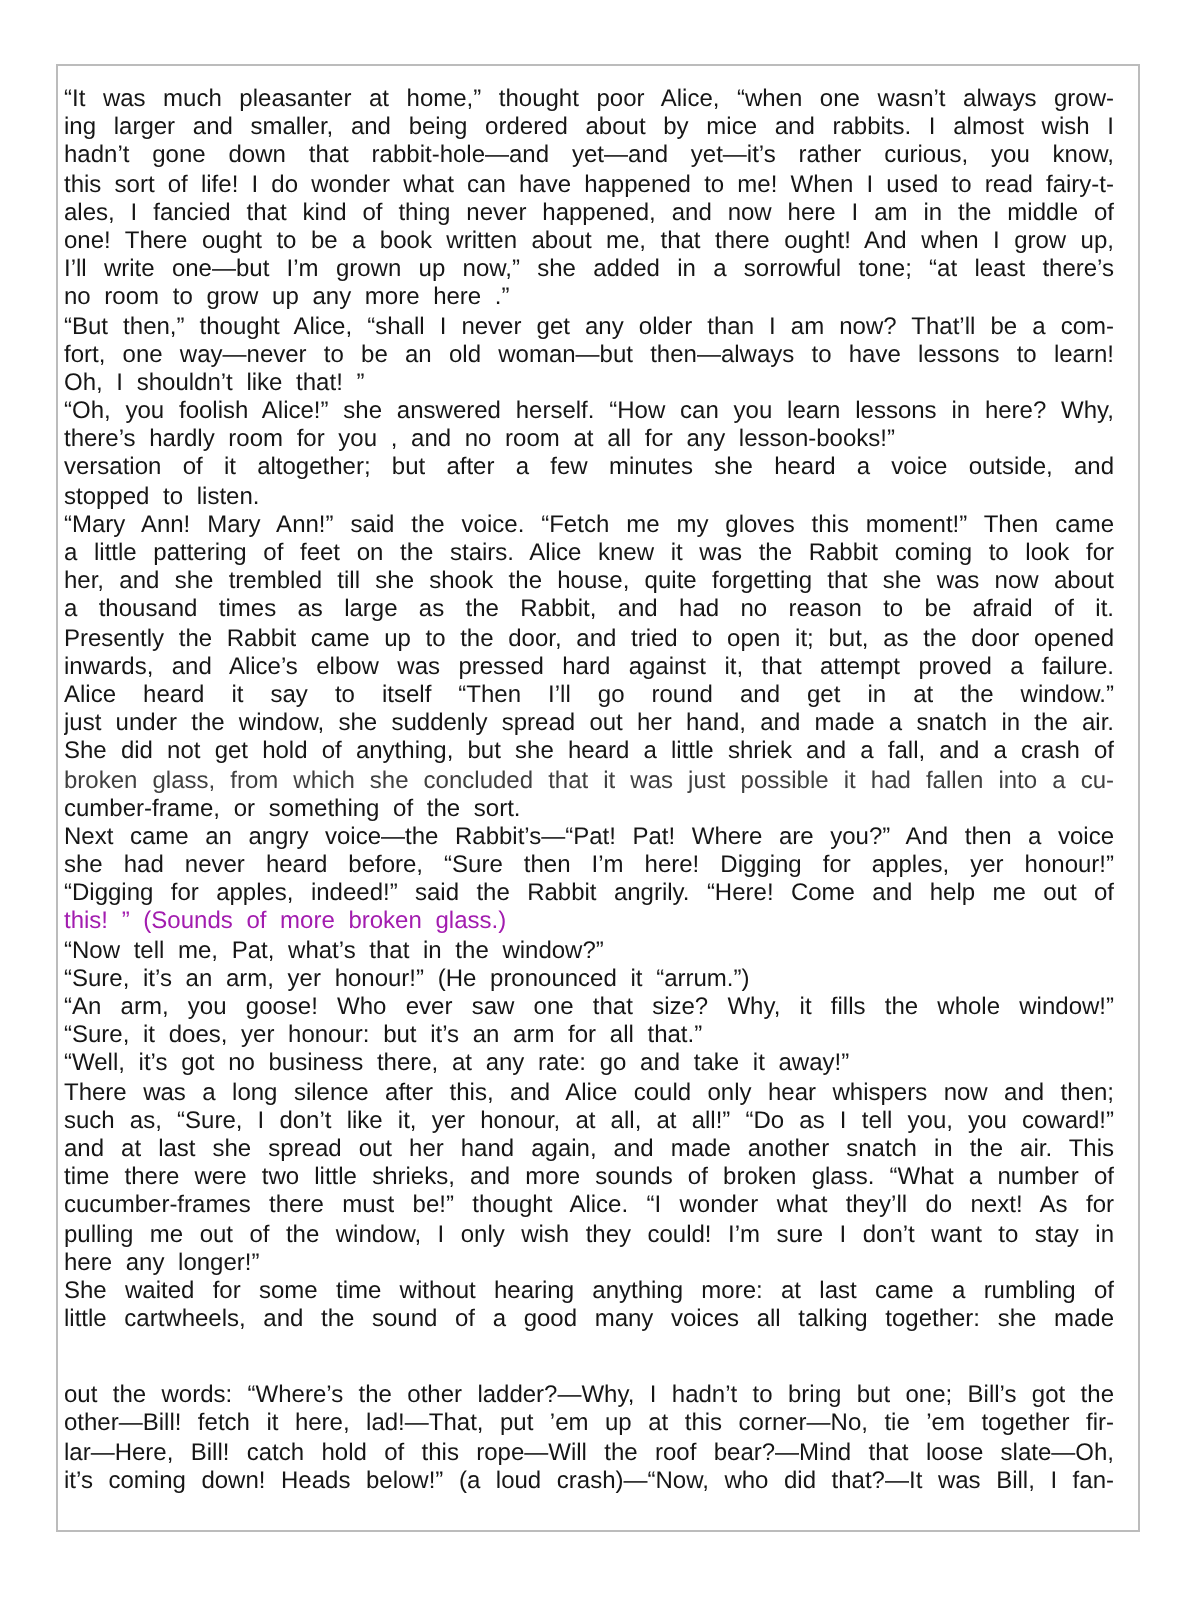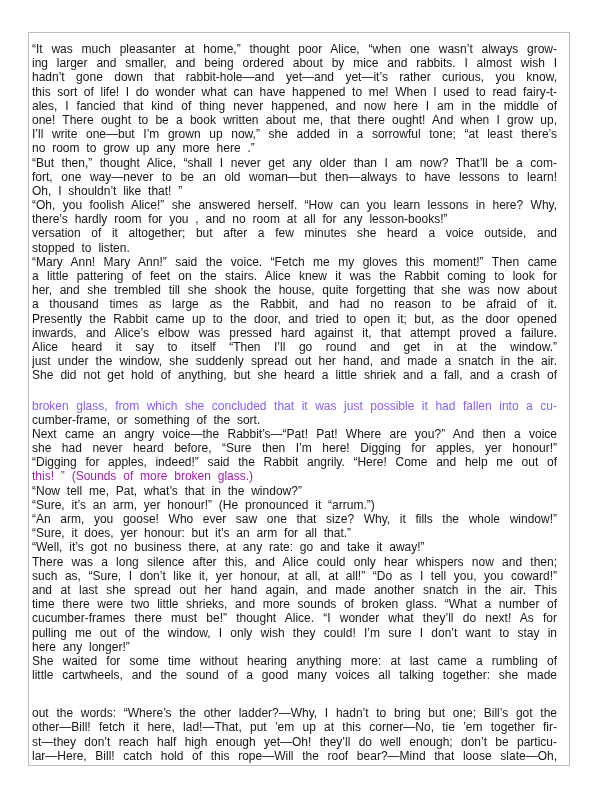--- a/index.html
+++ b/index.html
@@ -69,21 +69,21 @@
       <div class="text-line s" style="color: rgb(22, 22, 22);">stopped to listen.</div>
       <div class="text-line j" style="color: rgb(22, 22, 22);">“Mary Ann! Mary Ann!” said the voice. “Fetch me my gloves this moment!” Then came</div>
       <div class="text-line j" style="color: rgb(22, 22, 22);">a little pattering of feet on the stairs. Alice knew it was the Rabbit coming to look for</div>
       <div class="text-line j" style="color: rgb(22, 22, 22);">her, and she trembled till she shook the house, quite forgetting that she was now about</div>
       <div class="text-line j" style="color: rgb(22, 22, 22);">a thousand times as large as the Rabbit, and had no reason to be afraid of it.</div>
       <div class="text-line j" style="color: rgb(22, 22, 22);">Presently the Rabbit came up to the door, and tried to open it; but, as the door opened</div>
       <div class="text-line j" style="color: rgb(22, 22, 22);">inwards, and Alice’s elbow was pressed hard against it, that attempt proved a failure.</div>
       <div class="text-line j" style="color: rgb(22, 22, 22);">Alice heard it say to itself “Then I’ll go round and get in at the window.”</div>
       <div class="text-line j" style="color: rgb(22, 22, 22);">just under the window, she suddenly spread out her hand, and made a snatch in the air.</div>
       <div class="text-line j" style="color: rgb(22, 22, 22);">She did not get hold of anything, but she heard a little shriek and a fall, and a crash of</div>
-      <div class="text-line j" style="color: #8b5cf6; margin-top: 16px;">broken glass, from which she concluded that it was just possible it had fallen into a cu-</div>
+      <div class="text-line j" style="color: #404040;">broken glass, from which she concluded that it was just possible it had fallen into a cu-</div>
       <div class="text-line s" style="color: rgb(22, 22, 22);">cumber-frame, or something of the sort.</div>
       <div class="text-line j" style="color: rgb(22, 22, 22);">Next came an angry voice—the Rabbit’s—“Pat! Pat! Where are you?” And then a voice</div>
       <div class="text-line j" style="color: rgb(22, 22, 22);">she had never heard before, “Sure then I’m here! Digging for apples, yer honour!”</div>
       <div class="text-line j" style="color: rgb(22, 22, 22);">“Digging for apples, indeed!” said the Rabbit angrily. “Here! Come and help me out of</div>
       <div class="text-line s" style="color: #a21caf;">this! ” (Sounds of more broken glass.)</div>
       <div class="text-line s" style="color: rgb(22, 22, 22);">“Now tell me, Pat, what’s that in the window?”</div>
       <div class="text-line s" style="color: rgb(22, 22, 22);">“Sure, it’s an arm, yer honour!” (He pronounced it “arrum.”)</div>
       <div class="text-line j" style="color: rgb(22, 22, 22);">“An arm, you goose! Who ever saw one that size? Why, it fills the whole window!”</div>
       <div class="text-line s" style="color: rgb(22, 22, 22);">“Sure, it does, yer honour: but it’s an arm for all that.”</div>
       <div class="text-line s" style="color: rgb(22, 22, 22);">“Well, it’s got no business there, at any rate: go and take it away!”</div>
@@ -91,17 +91,16 @@
       <div class="text-line j" style="color: rgb(22, 22, 22);">such as, “Sure, I don’t like it, yer honour, at all, at all!” “Do as I tell you, you coward!”</div>
       <div class="text-line j" style="color: rgb(22, 22, 22);">and at last she spread out her hand again, and made another snatch in the air. This</div>
       <div class="text-line j" style="color: rgb(22, 22, 22);">time there were two little shrieks, and more sounds of broken glass. “What a number of</div>
       <div class="text-line j" style="color: rgb(22, 22, 22);">cucumber-frames there must be!” thought Alice. “I wonder what they’ll do next! As for</div>
       <div class="text-line j" style="color: rgb(22, 22, 22);">pulling me out of the window, I only wish they could! I’m sure I don’t want to stay in</div>
       <div class="text-line s" style="color: rgb(22, 22, 22);">here any longer!”</div>
       <div class="text-line j" style="color: rgb(22, 22, 22);">She waited for some time without hearing anything more: at last came a rumbling of</div>
       <div class="text-line j" style="color: rgb(22, 22, 22);">little cartwheels, and the sound of a good many voices all talking together: she made</div>
       <div class="text-line j" style="color: rgb(22, 22, 22); margin-top: 24px;">out the words: “Where’s the other ladder?—Why, I hadn’t to bring but one; Bill’s got the</div>
       <div class="text-line j" style="color: rgb(22, 22, 22);">other—Bill! fetch it here, lad!—That, put ’em up at this corner—No, tie ’em together fir-</div>
-      <div class="text-line j" style="color: rgb(22, 22, 22);">st—they don’t reach half high enough yet—Oh! they’ll do well enough; don’t be particu-</div>
       <div class="text-line j" style="color: rgb(22, 22, 22);">lar—Here, Bill! catch hold of this rope—Will the roof bear?—Mind that loose slate—Oh,</div>
       <div class="text-line j" style="color: rgb(22, 22, 22);">it’s coming down! Heads below!” (a loud crash)—“Now, who did that?—It was Bill, I fan-</div>
     </div>
 </div>
 
 </body></html>

